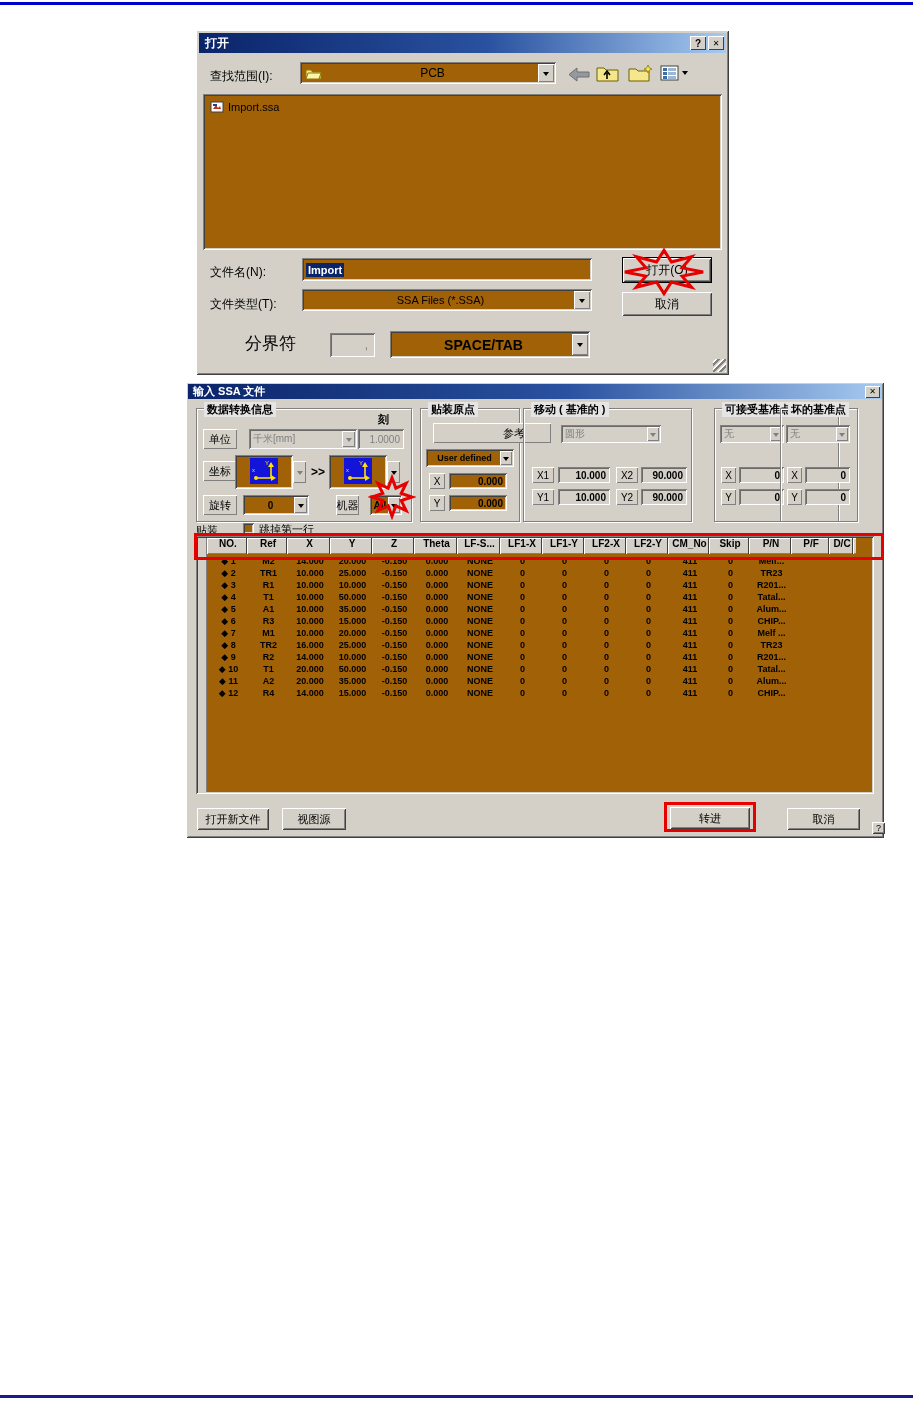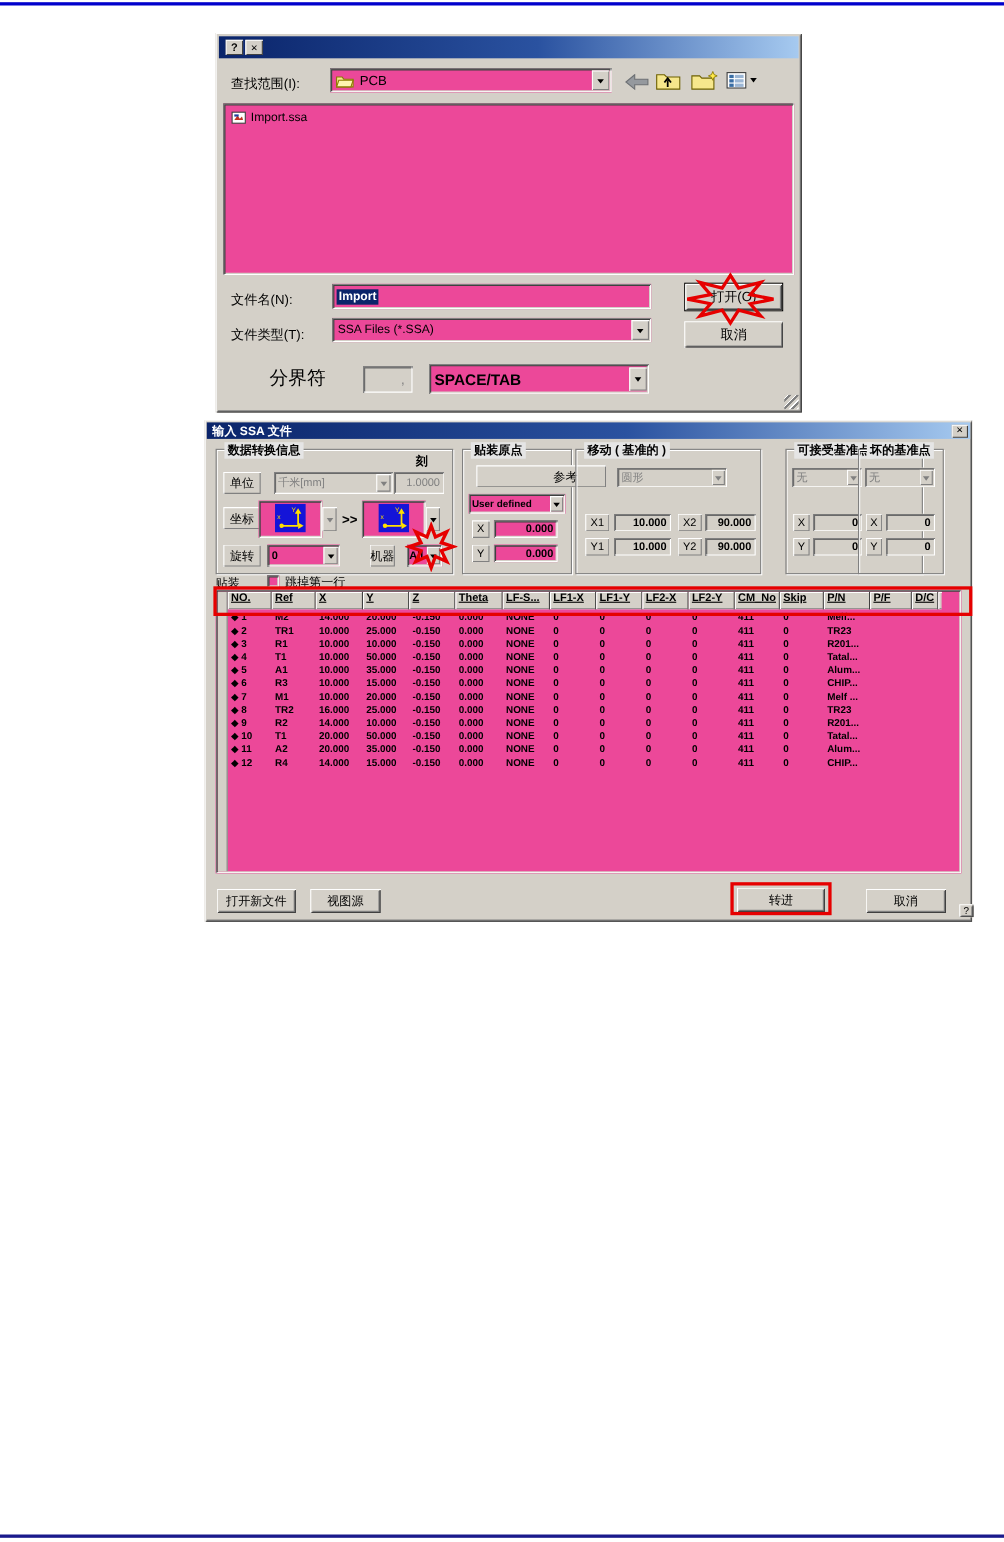--- a/index.html
+++ b/index.html
@@ -8,23 +8,23 @@
   .abs{position:absolute}
   
   .win{background:#D4D0C8;
        box-shadow: inset 1px 1px 0 #fff, inset -1px -1px 0 #404040,
                    inset 2px 2px 0 #D4D0C8, inset -2px -2px 0 #808080;}
   .raised{background:#D4D0C8;
        box-shadow: inset 1px 1px 0 #fff, inset -1px -1px 0 #404040,
                    inset 2px 2px 0 #D4D0C8, inset -2px -2px 0 #808080;}
   .raised-lite{background:#D4D0C8;
        box-shadow: inset 1px 1px 0 #fff, inset -1px -1px 0 #808080;}
-  .sunken{background:#ec4899;
+  .sunken{background:#a16207;
        box-shadow: inset 1px 1px 0 #808080, inset -1px -1px 0 #fff,
-                   inset 2px 2px 0 #404040, inset -2px -2px 0 #D4D0C8;}
+                   inset 2px 2px 0 #404040, inset -2px -2px 0 #D4D0C8; text-align: center;}
   .sunken-flat{background:#D4D0C8;
        box-shadow: inset 1px 1px 0 #808080, inset -1px -1px 0 #fff,
                    inset 2px 2px 0 #6a6a6a, inset -2px -2px 0 #D4D0C8;}
   .titlebar{background:linear-gradient(90deg,#0A246A 0%,#2a52a0 55%,#A6CAF0 100%);
             color:#fff;font-weight:bold;display:flex;align-items:center;}
   .tbtn{background:#D4D0C8;color:#000;display:flex;align-items:center;justify-content:center;
         box-shadow: inset 1px 1px 0 #fff, inset -1px -1px 0 #404040;font-weight:bold;}
   .btn{display:flex;align-items:center;justify-content:center;font-size:12px;cursor:default;}
   .dd{width:16px;display:flex;align-items:center;justify-content:center;}
   .tri{width:0;height:0;border:3px solid transparent;border-top:4px solid #000;margin-top:4px;}
@@ -57,20 +57,21 @@
 </style>
 </head>
 <body>
 
 <div class="abs" style="left:0;top:2px;width:913px;height:3px;background:#0000CC;"></div>
 <div class="abs" style="left:0;top:1395px;width:913px;height:3px;background:#1A1A8C;"></div>
 
 <div class="abs win" style="left:196px;top:30px;width:533px;height:345px;">
 
   <div class="abs titlebar" style="left:3px;top:3px;right:3px;height:20px;padding:0 2px 0 6px;font-size:12px;">
+    <span style="flex:1;">打开</span>
     <span class="tbtn" style="width:16px;height:14px;font-size:10px;">?</span>
     <span class="tbtn" style="width:16px;height:14px;font-size:8px;margin-left:2px;">✕</span>
   </div>
 
   <span class="abs" style="left:14px;top:38px;font-size:12px;">查找范围(I):</span>
   <div class="abs sunken" style="left:104px;top:32px;width:256px;height:22px;display:flex;align-items:center;">
     <span style="margin:0 4px 0 5px;display:flex;">
       <svg width="18" height="13" viewBox="0 0 18 13">
         <path d="M1 3 h5 l1.5 2 H16 v7 H1 Z" fill="#F6E78C" stroke="#8a7a00" stroke-width="1"></path>
         <path d="M3 6 h13 l-2 6 H1 Z" fill="#FFF3B0" stroke="#8a7a00" stroke-width="1"></path>
@@ -308,21 +309,21 @@
       <span>0</span>
     </div>
   </div>
 
   <span class="abs" style="left:10px;top:141px;font-size:11px;">贴装</span>
   <span class="abs sunken" style="left:57px;top:141px;width:11px;height:11px;"></span>
   <span class="abs" style="left:73px;top:140px;font-size:11px;">跳掉第一行</span>
 
   <div class="abs sunken" style="left:10px;top:154px;width:678px;height:258px;overflow:hidden;">
     <div class="abs" style="left:2px;top:2px;bottom:2px;width:8px;background:#D4D0C8;border-right:1px solid #808080;"></div>
-    <div class="thead" style="margin:2px 19px 0 11px;text-decoration:underline;">
+    <div class="thead" style="margin:2px 19px 0 11px;">
         <div class="hcell c0">NO.</div>
         <div class="hcell c1">Ref</div>
         <div class="hcell c2">X</div>
         <div class="hcell c3">Y</div>
         <div class="hcell c4">Z</div>
         <div class="hcell c5">Theta</div>
         <div class="hcell c6">LF-S...</div>
         <div class="hcell c7">LF1-X</div>
         <div class="hcell c8">LF1-Y</div>
         <div class="hcell c9">LF2-X</div>

